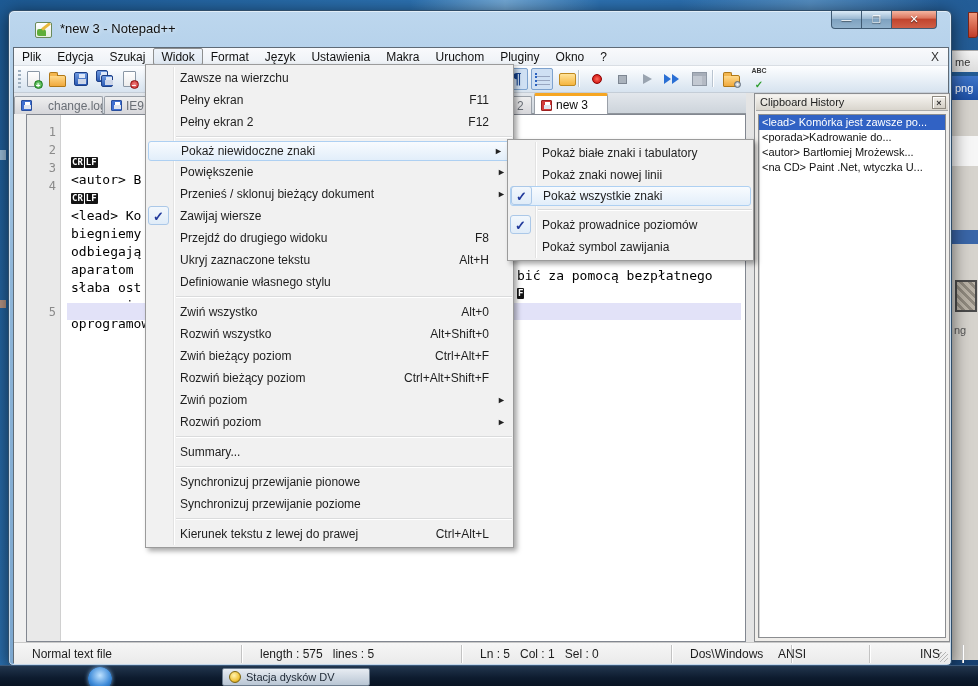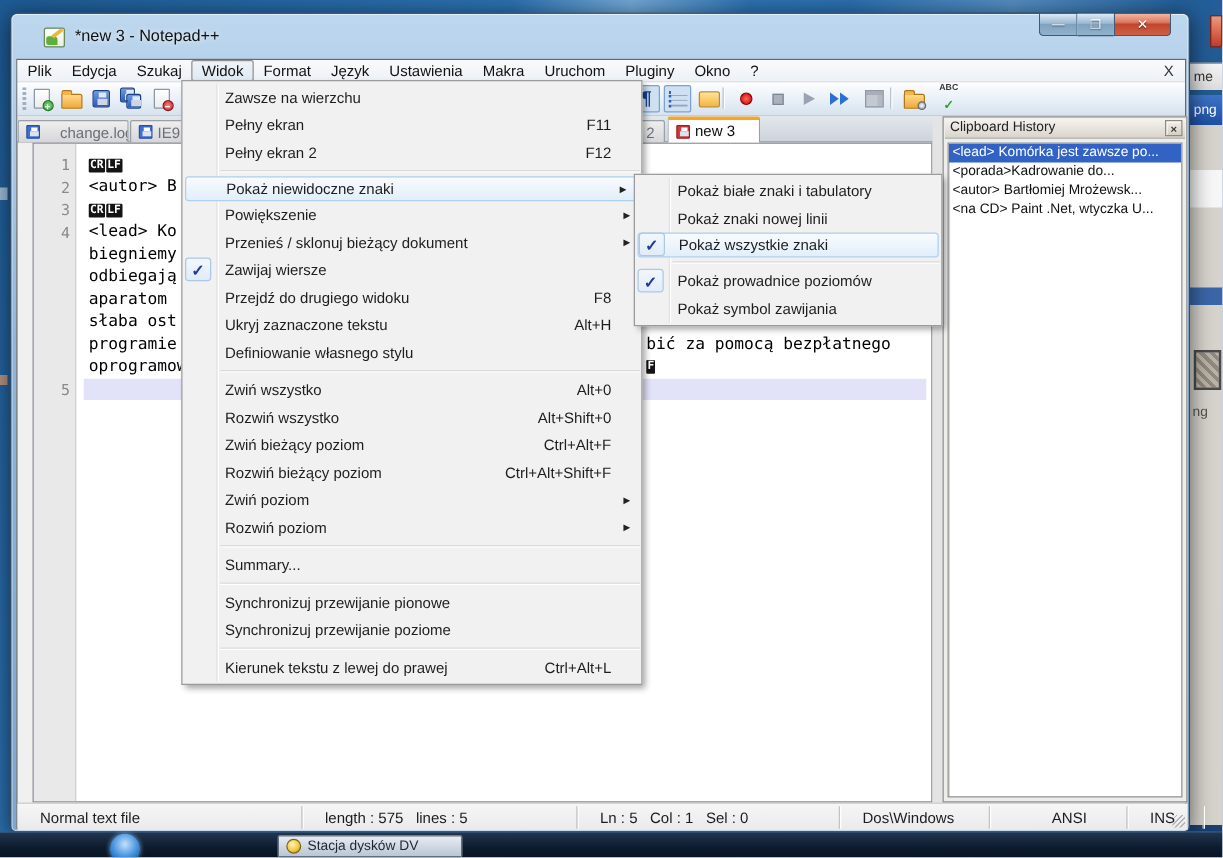--- a/index.html
+++ b/index.html
@@ -96,21 +96,21 @@
   .tabfloppy::before { content:''; position:absolute; top:1px; left:3px; width:5px; height:3px; background:#fff; }
   .tabfloppy::after { content:''; position:absolute; bottom:1px; left:2px; width:7px; height:4px; background:#dde3ee; }
   .tabfloppy.blue { background:#3f6fd0; border:1px solid #2a4f9e; }
   .tabfloppy.red { background:#d23b3b; border:1px solid #9c2020; }
 
   
   .editor { position:absolute; left:12px; top:66px; width:720px; height:528px; background:#fff; border:1px solid #828790; overflow:hidden; font-family:"DejaVu Sans Mono",monospace; }
   .gutter { position:absolute; left:0; top:0; width:34px; height:100%; background:#e9e9e9; border-right:1px solid #d0d0d0; }
   .lnum { position:absolute; left:0; width:29px; text-align:right; font-size:12px; color:#8a8a8a; height:18px; line-height:18px; }
   .ed-row { position:absolute; left:0; width:100%; height:18px; line-height:18px; font-size:13px; color:#000; }
-  .ltext { position:absolute; left:44px; white-space:pre; }
+  .ltext { position:absolute; left:44px; white-space:pre;margin-top:30px; }
   .rtext { position:absolute; left:490px; white-space:pre; }
   .cur-line { position:absolute; left:40px; right:4px; height:17px; background:#e2e2f8; }
   .badge { display:inline-block; background:#141414; color:#fff; font:bold 9px/11px "DejaVu Sans Mono",monospace; padding:0 1px; margin-right:1px; border-radius:1px; vertical-align:1px; }
   .rbadge { position:absolute; left:490px; top:3px; }
 
   .splitter { position:absolute; left:732px; top:45px; width:8px; height:549px; background:#e4e4e4; }
 
   
   .clip-panel { position:absolute; left:740px; top:45px; width:196px; height:549px; background:#efedea; border:1px solid #8b8d90; z-index:10; }
   .clip-title { position:absolute; left:1px; top:1px; right:1px; height:16px; background:linear-gradient(#f6f4f0,#d9d5cd); border-bottom:1px solid #aaa; font-size:11px; color:#222; line-height:15px; padding-left:4px; }
@@ -331,21 +331,21 @@
             <div class="clip-item">&lt;na CD&gt; Paint .Net, wtyczka U...</div>
           </div>
       </div>
 
       <div class="statusbar" id="statusbar">
         <div class="sb-grip"></div>
       <div class="seg" style="left: 0px; width: 228px;">Normal text file</div>
           <div class="seg" style="left: 228px; width: 220px;">length : 575   lines : 5</div>
           <div class="seg" style="left: 448px; width: 210px;">Ln : 5   Col : 1   Sel : 0</div>
           <div class="seg" style="left: 658px; width: 120px;">Dos\Windows</div>
-          <div class="seg" style="left: 778px; width: 110px; text-align: center;">ANSI</div>
+          <div class="seg" style="left: 746px; width: 110px;">ANSI</div>
           <div class="seg" style="left: 888px; width: 61px;">INS</div>
         </div>
 
       <div class="menu view-menu" id="view-menu">
           <div class="menu-item">
             <span class="lbl">Zawsze na wierzchu</span>
           </div>
           <div class="menu-item">
             <span class="lbl">Pełny ekran</span>
             <span class="sc">F11</span>

